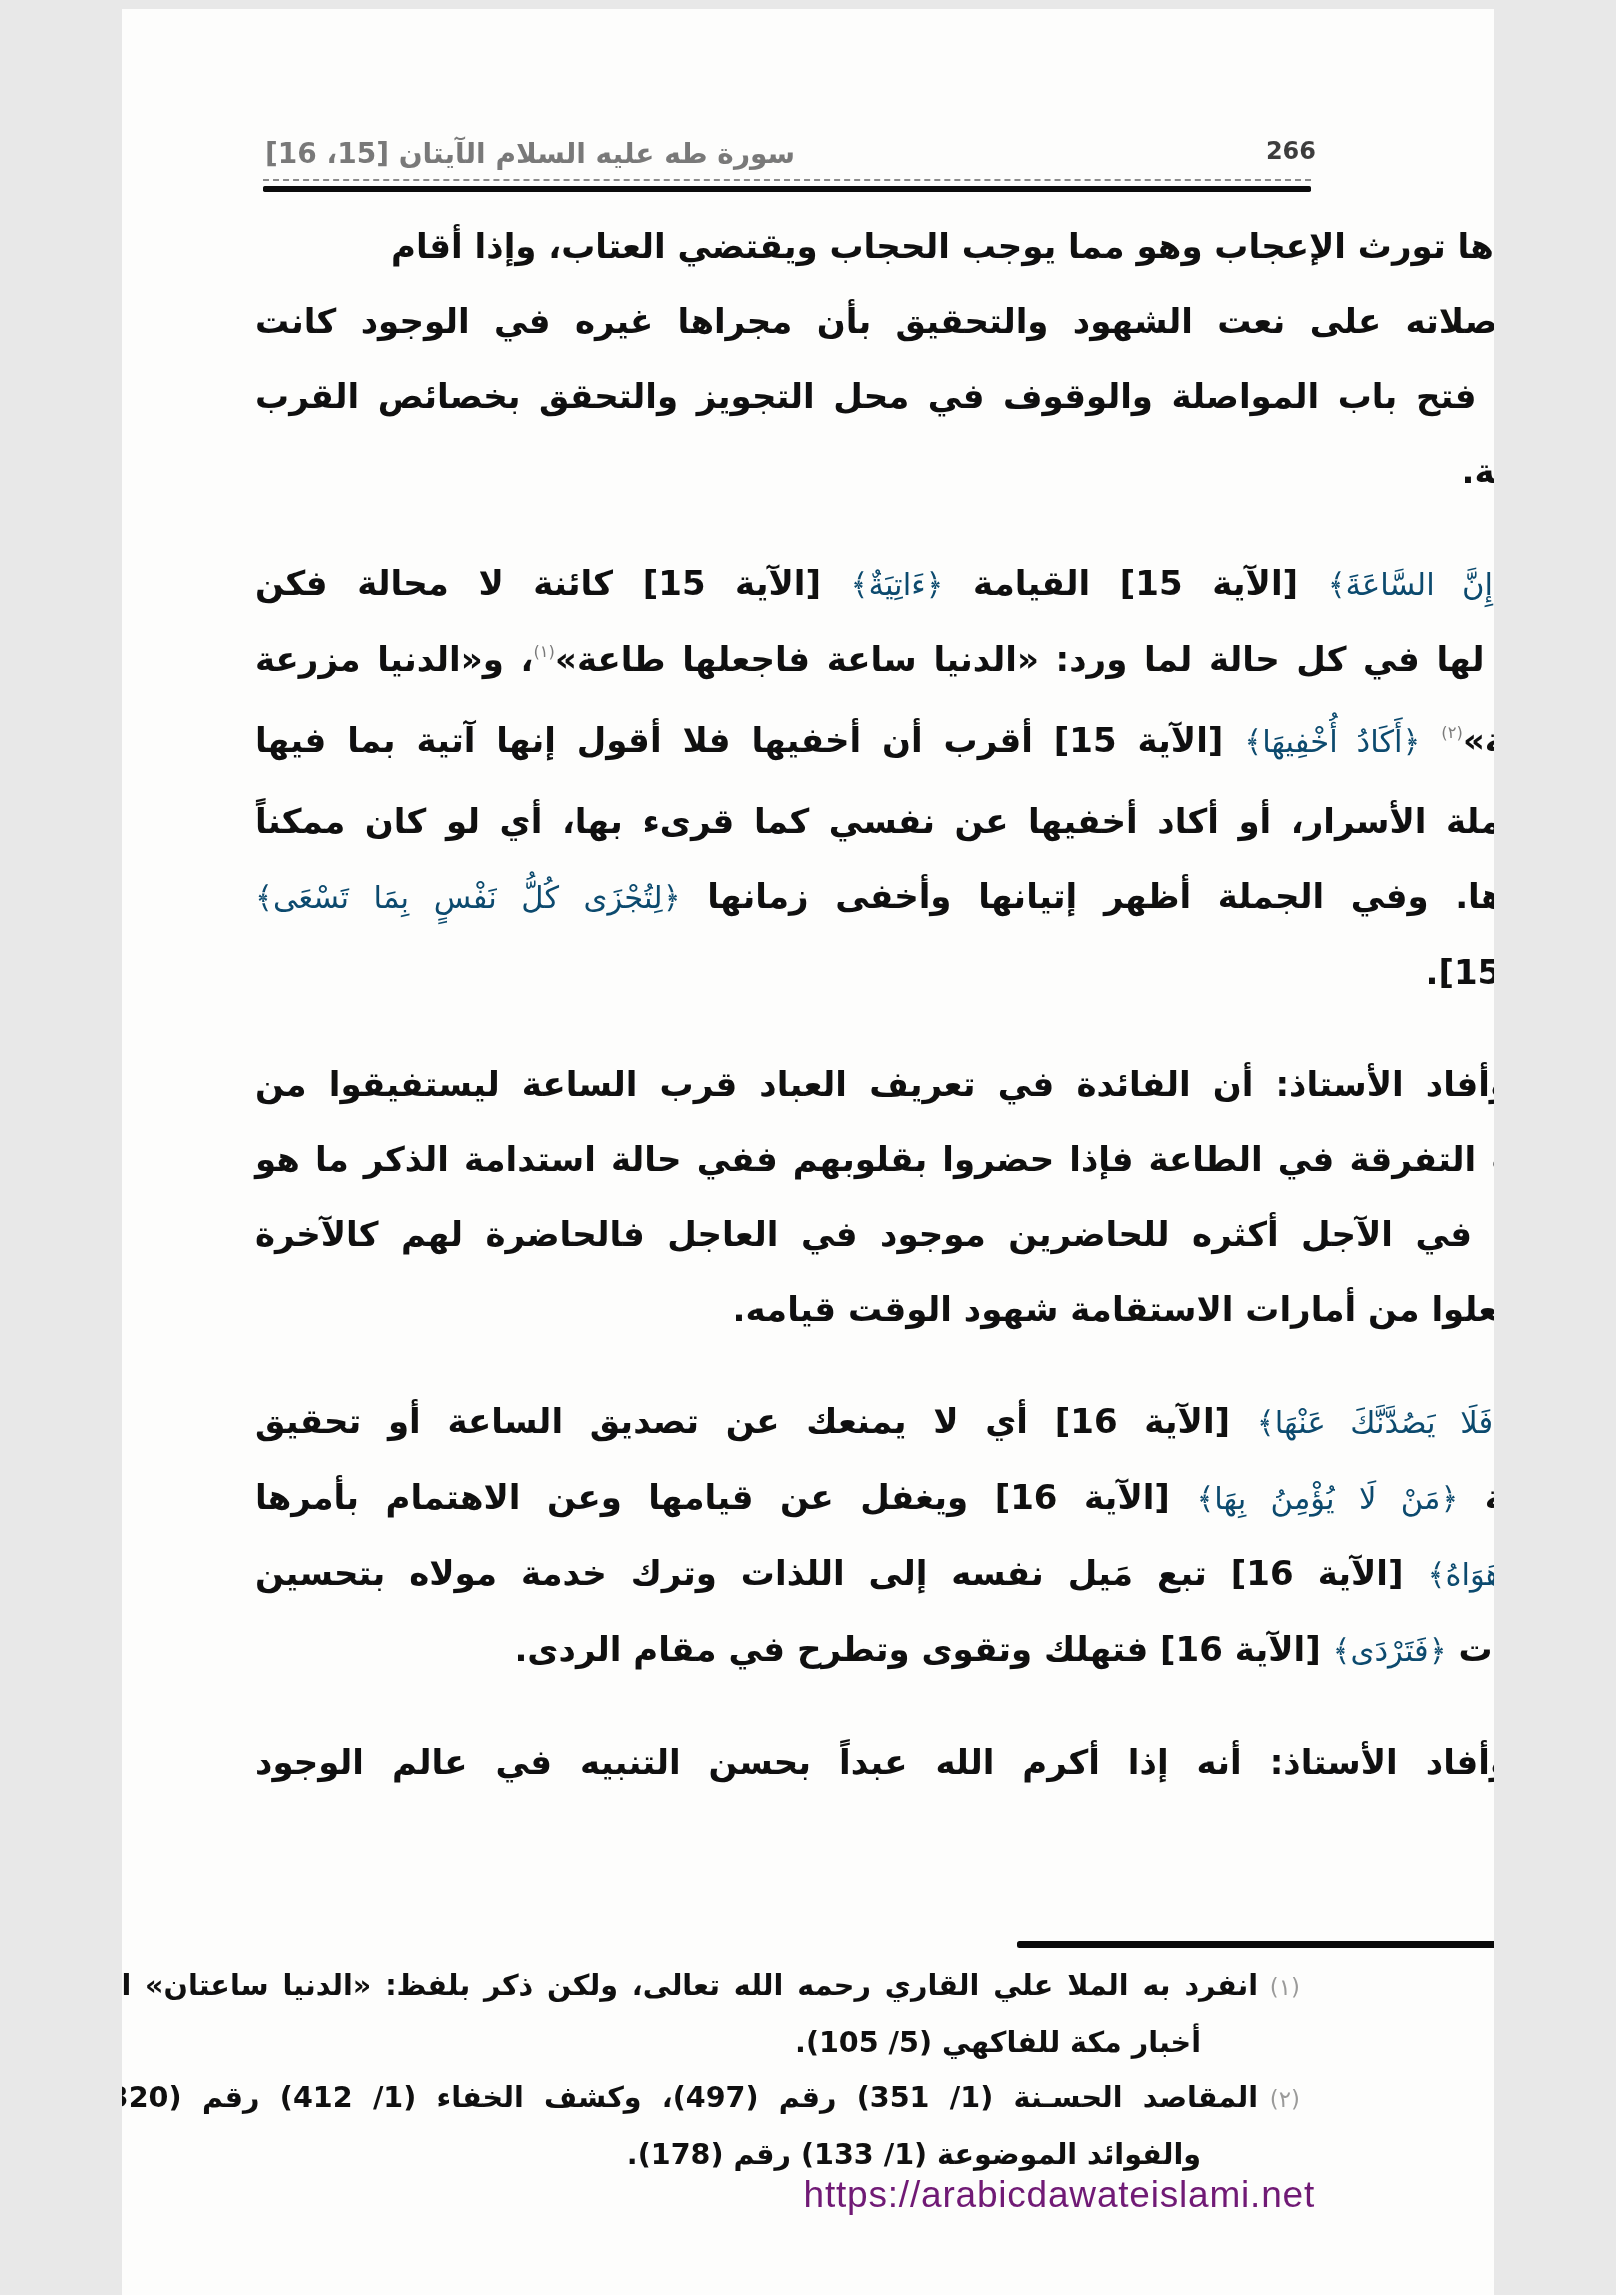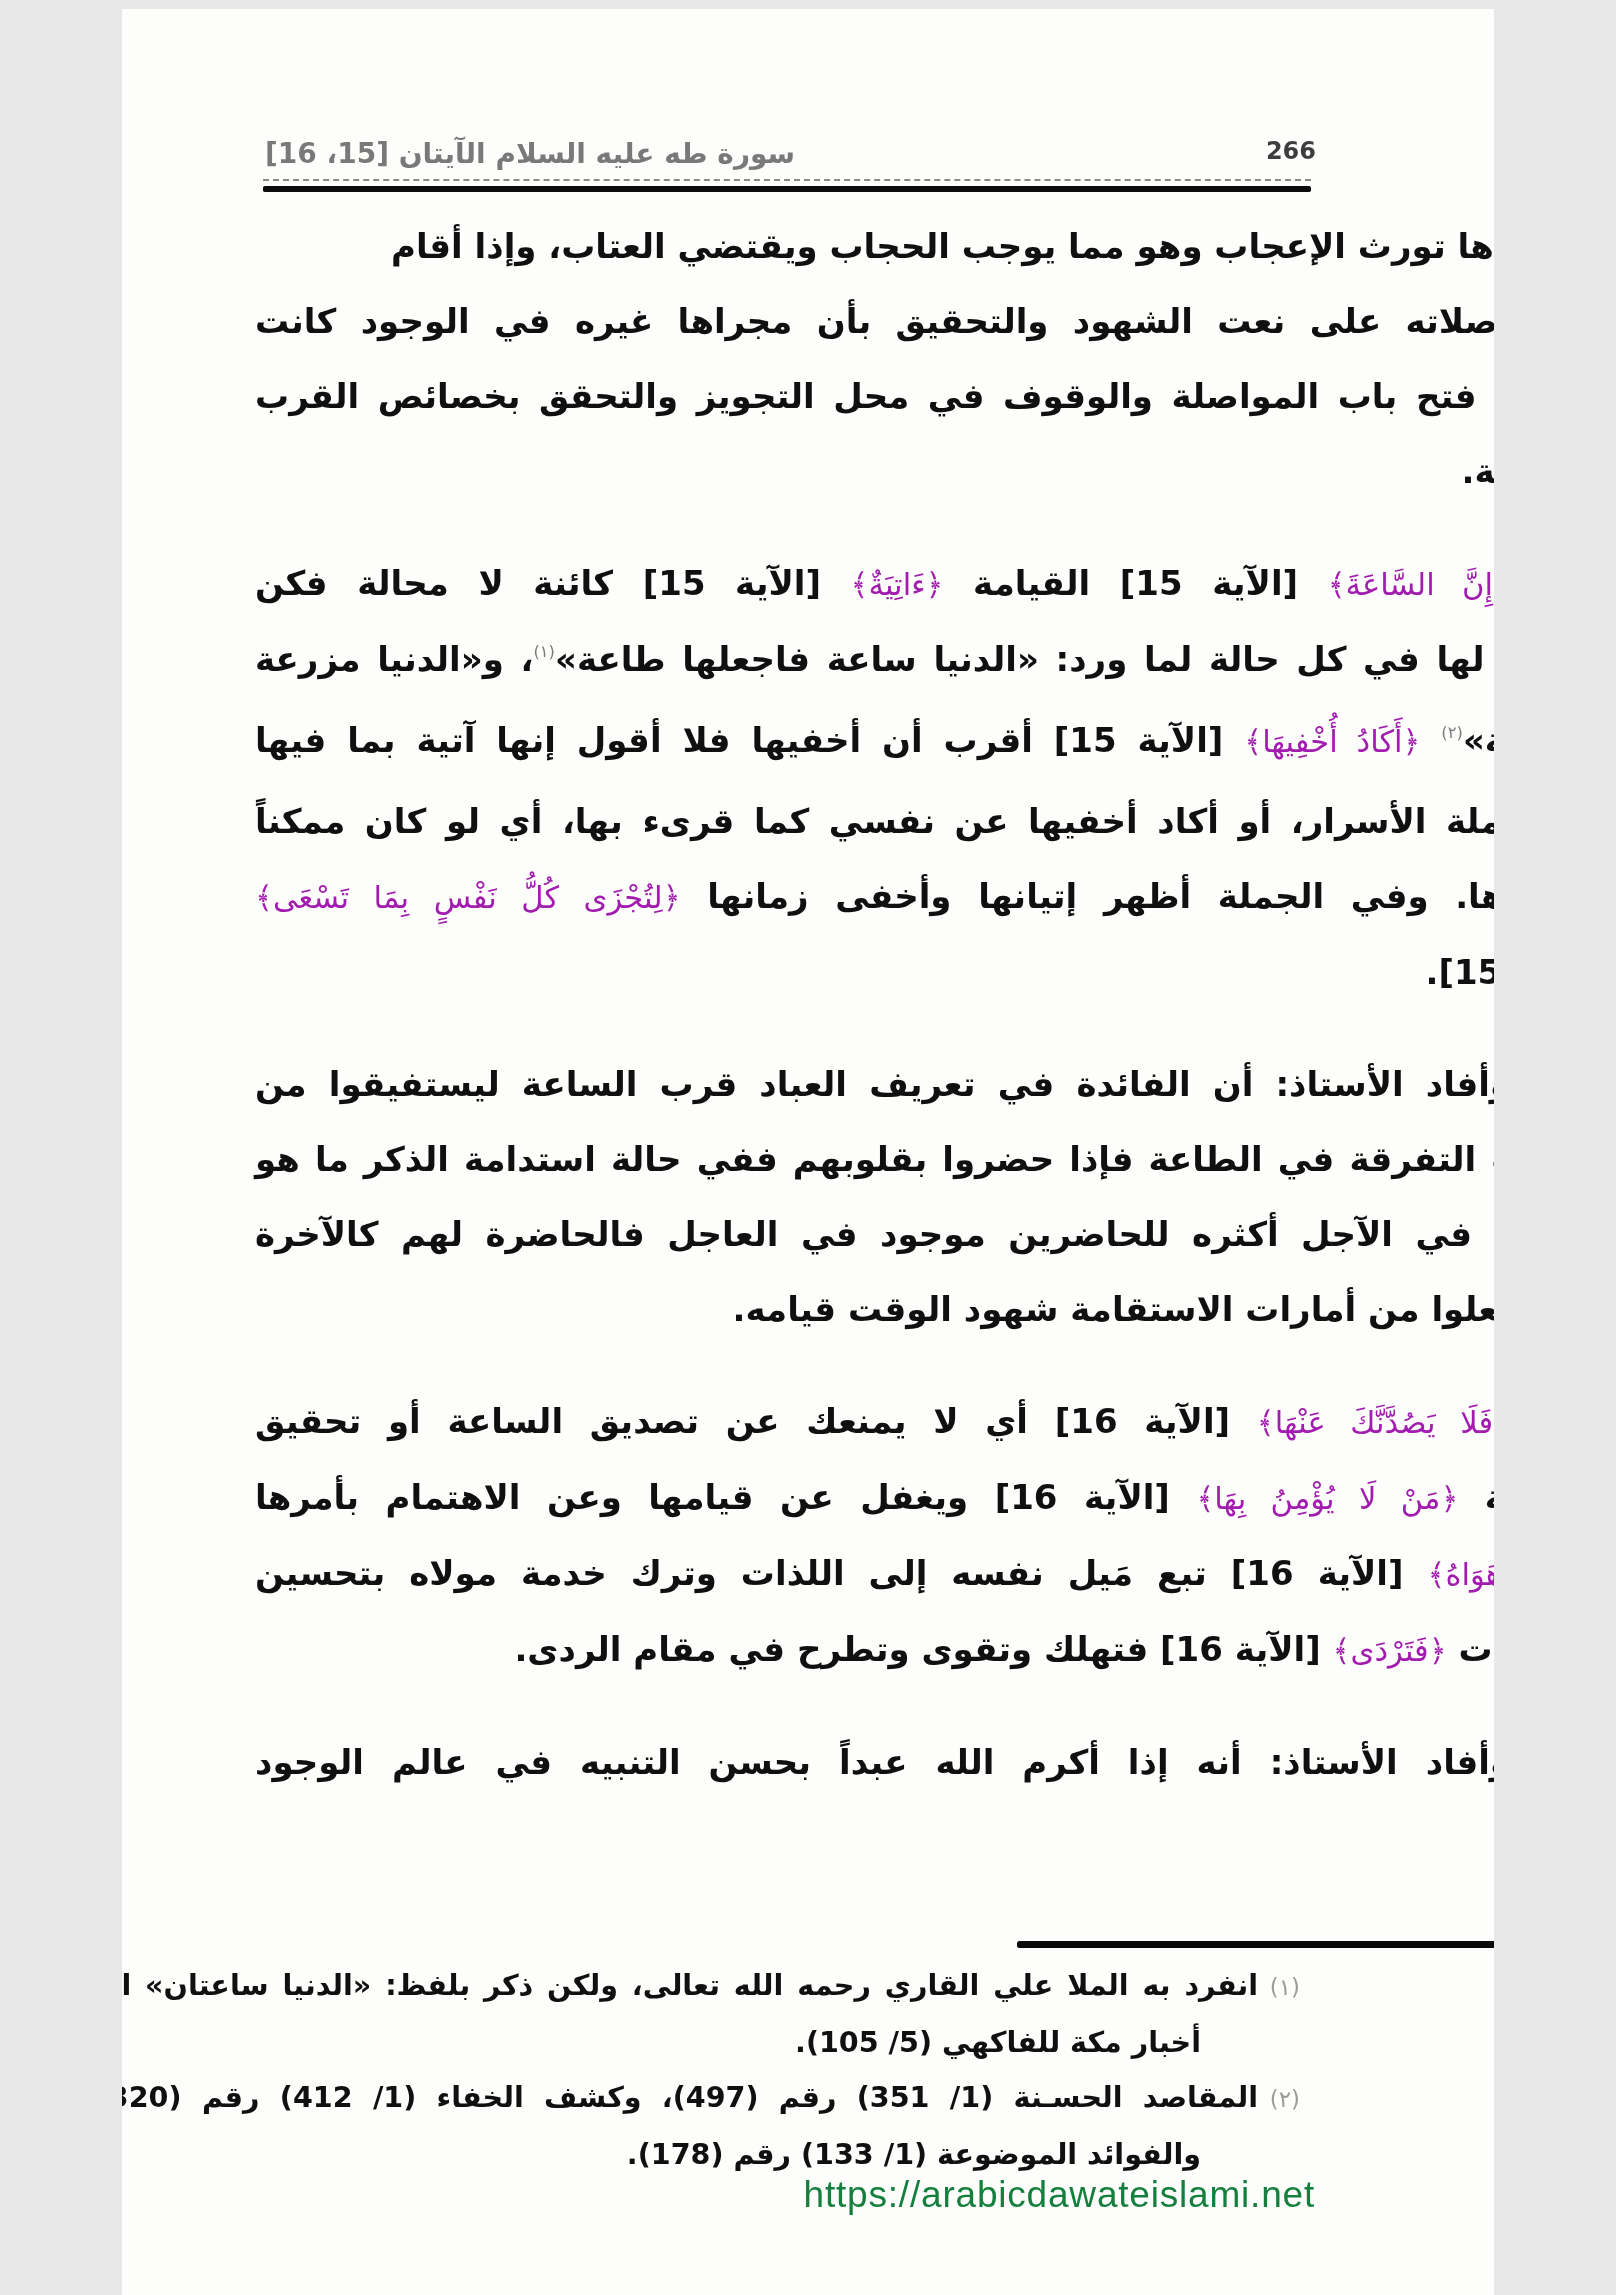--- a/index.html
+++ b/index.html
@@ -34,21 +34,21 @@
     position:absolute; top:200px; left:133px; width:1344px;
     font-size:34px; font-weight:700; line-height:75px;
     direction:rtl;
   }
   .para + .para { margin-top:37px; }
   .line { width:100%; }
   .line.fill { text-align:justify; text-align-last:justify; }
   .line.end  { text-align:right; text-align-last:right; }
   .line.indent { padding-right:88px; box-sizing:border-box; }
   .seg-quran {
-    color:#a21caf; font-weight:400; font-size:.9em;
+    color:#0c4a6e; font-weight:400; font-size:.9em;
   }
   .seg-sup {
     color:#5a5a5a; font-weight:400; font-size:.48em;
     position:relative; top:-.85em; letter-spacing:1.7px; opacity:.8;
   }
   
   .fn-rule {
     position:absolute; top:1932px; left:895px; width:552px; height:6.7px;
     background:#0a0a0a; border-radius:2.5px;
   }
@@ -58,21 +58,21 @@
   }
   .fn-line { width:100%; }
   .fn-line.fill { text-align:justify; text-align-last:justify; }
   .fn-line.cont { text-align:right; padding-right:99px; box-sizing:border-box; }
   .fn-marker { color:#4a4a4a; opacity:.55; font-weight:400; font-size:.8em; margin-left:11.8px; }
   
   .watermark {
     position:absolute; top:2165px; right:179px;
     direction:ltr;
     font-family:"Liberation Sans", sans-serif;
-    font-size:37px; color:#15803d; letter-spacing:0.8px;
+    font-size:37px; color:#701a75; letter-spacing:0.8px;
   }
 </style>
 </head>
 <body>
 
 <div class="page">
 
   <div class="running-title">سورة طه عليه السلام الآيتان [15، 16]</div>
 
   <div class="page-number">266</div>

